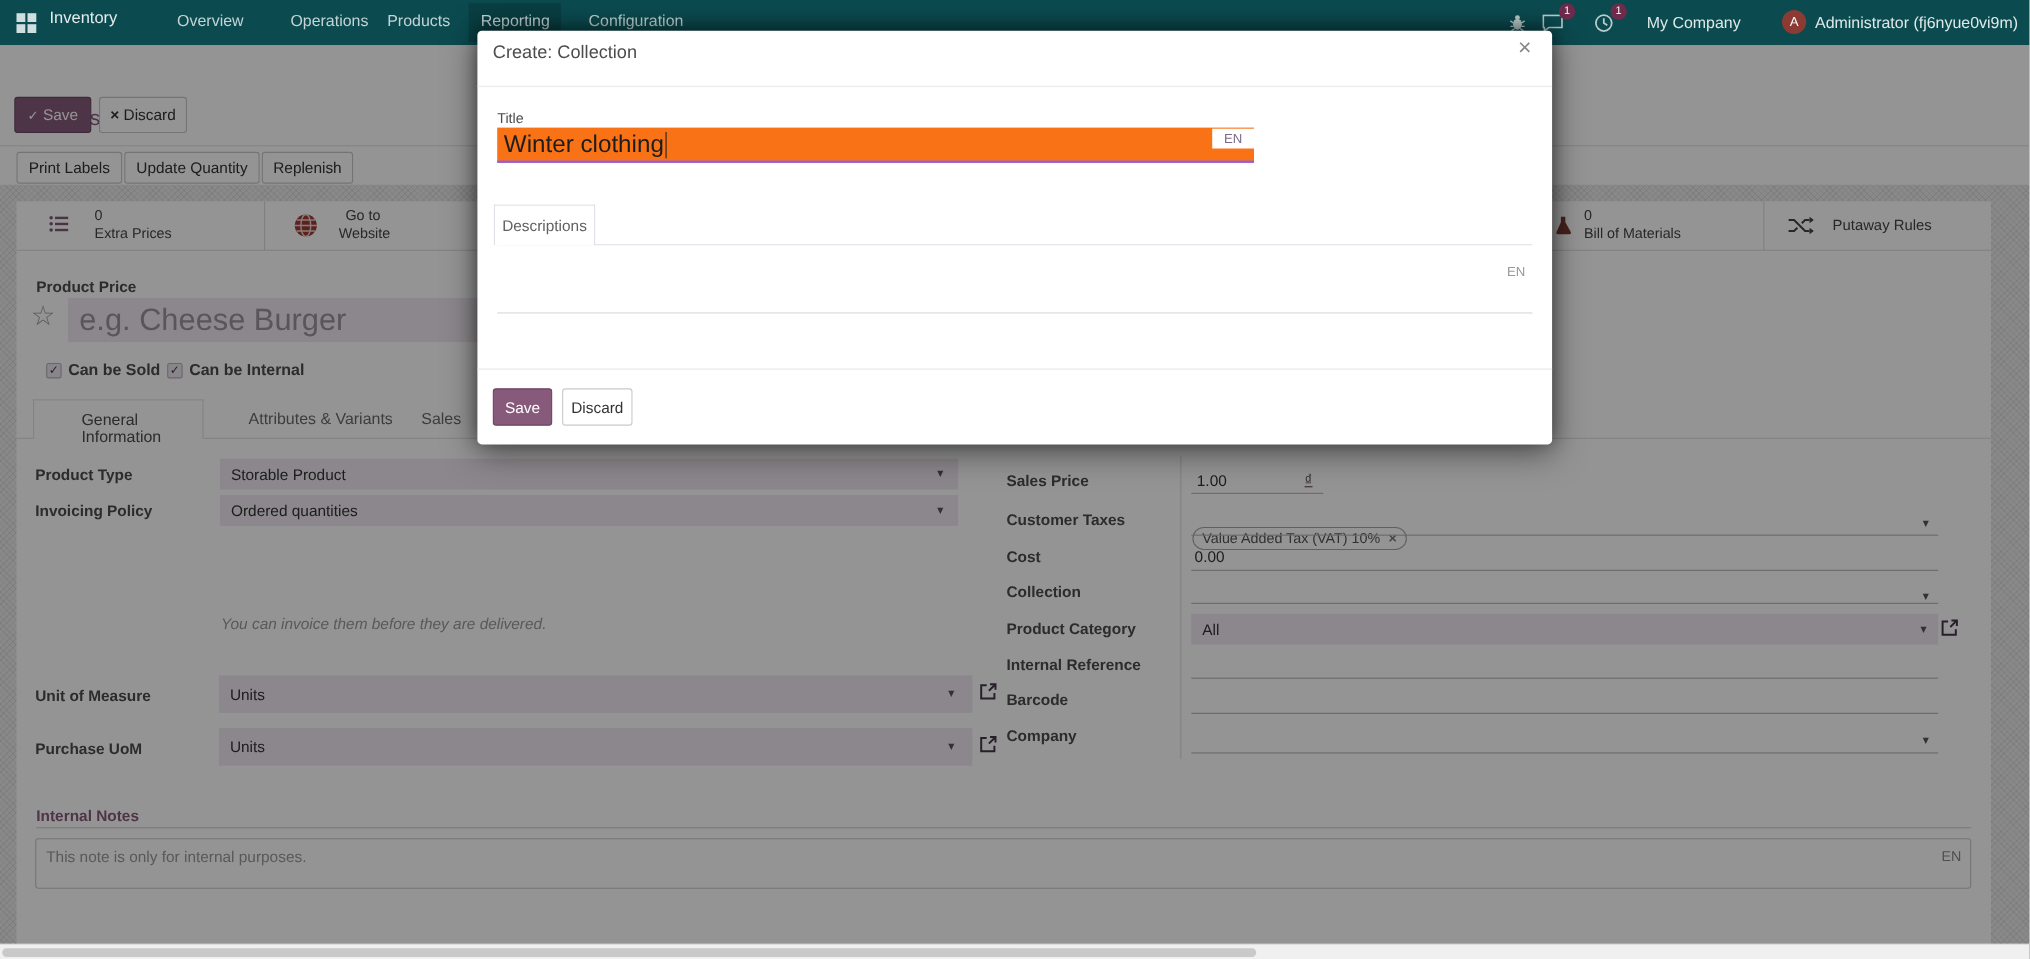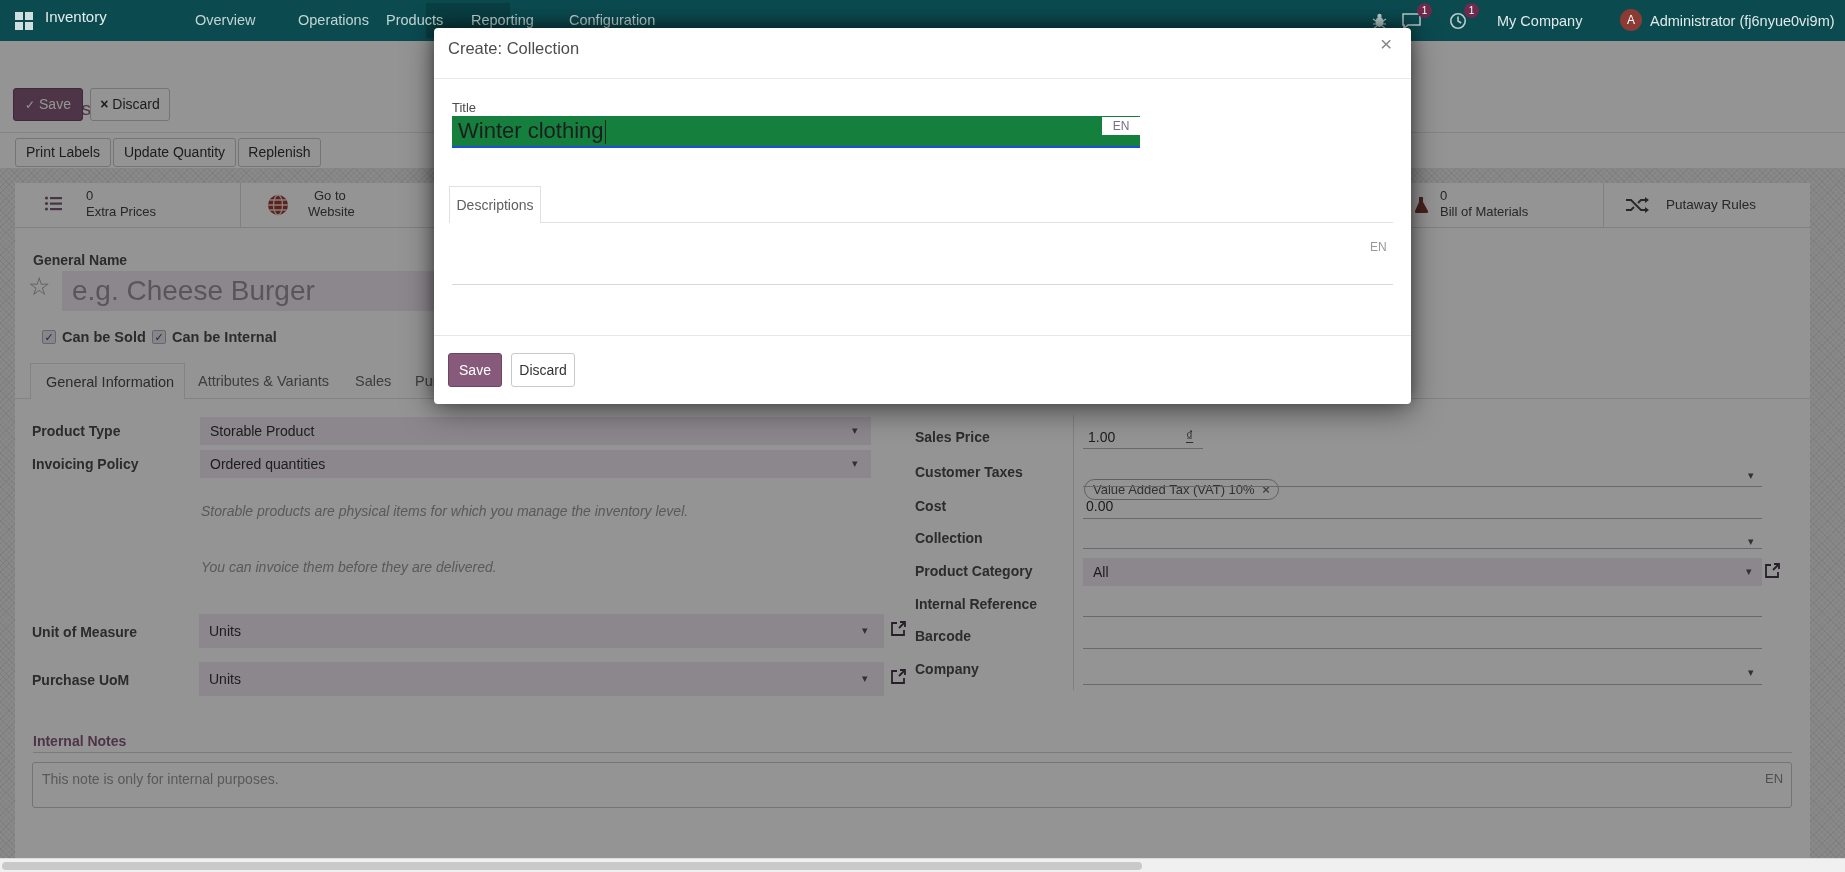--- a/index.html
+++ b/index.html
@@ -5,21 +5,21 @@
   * { margin:0; padding:0; box-sizing:border-box; }
   html,body { width:1845px; height:872px; overflow:hidden; }
   body { font-family:"Liberation Sans", sans-serif; position:relative; background:#fff; }
   .abs { position:absolute; }
 
   
   .nav { position:absolute; left:0; top:0; width:1845px; height:41px; background:#0b4a4f; z-index:40; }
   .apps-grid { position:absolute; left:15px; top:12px; width:18px; height:18px; display:grid; grid-template-columns:8px 8px; grid-template-rows:8px 8px; gap:2px; }
   .apps-grid div { background:#cfdede; }
   .app-name { position:absolute; left:45px; top:8px; font-size:15px; color:#e4ecec; }
-  .nav-item { position:absolute; top:12px; font-size:14.5px; color:#c2d4d4; cursor:pointer;margin-left:34px; }
+  .nav-item { position:absolute; top:12px; font-size:14.5px; color:#c2d4d4; cursor:pointer; }
   .nav-hl { position:absolute; left:426px; top:3px; width:84px; height:35px; background:rgba(0,0,0,0.16); }
   .nav-right-text { position:absolute; top:13px; font-size:14.5px; color:#dfe9e9; }
   .badge { position:absolute; width:15px; height:15px; border-radius:50%; background:#6e2b4b; color:#fff; font-size:10px; text-align:center; line-height:15px; }
   .avatar { position:absolute; left:1620px; top:9px; width:22px; height:22px; border-radius:50%; background:#8c3b34; color:#fff; font-size:12px; text-align:center; line-height:22px; }
 
   
   .cpanel { position:absolute; left:0; top:41px; width:1845px; height:127px; background:#fff; }
   .bc { position:absolute; left:16px; top:57px; font-size:19px; }
   .bc .lnk { color:#875A7B; cursor:pointer; }
   .bc .sep { color:#999; padding:0 6px; }
@@ -35,36 +35,36 @@
                       repeating-linear-gradient(-45deg, rgba(0,0,0,0.05) 0 1px, transparent 1px 4px); }
   .sheet { position:absolute; left:15px; top:183px; width:1795px; height:675px; background:#fff; }
   .stat-row { position:absolute; left:0; top:0; width:1795px; height:45px; border-bottom:1px solid #ddd; }
   .stat-txt { position:absolute; font-size:13px; color:#444; }
   .flabel { position:absolute; font-size:14px; font-weight:bold; color:#4c4c4c; }
   .fvalue { position:absolute; font-size:14px; color:#333; }
   .sel { position:absolute; background:#efe8f2; cursor:pointer; }
   .caret { position:absolute; font-size:11px; color:#555; }
   .funder { position:absolute; height:1px; background:#b9b2bd; }
   .note-i { position:absolute; font-size:14px; font-style:italic; color:#9a9a9a; }
-  .tab-txt { position:absolute; font-size:14.5px; color:#6a6a6a; cursor:pointer; }
+  .tab-txt { position:absolute; font-size:14.5px; color:#6a6a6a; cursor:pointer;margin-left:28px; }
   .pill { position:absolute; border:1px solid #a9a3ad; border-radius:11px; font-size:13px; color:#555; padding:2px 8px; }
   .cb { position:absolute; width:14px; height:14px; background:#ece7ef; border:1px solid #b5aebb; border-radius:2px; font-size:11px; line-height:13px; text-align:center; color:#46364a; cursor:pointer; }
 
   
   .overlay { position:absolute; left:0; top:41px; width:1845px; height:831px; background:rgba(0,0,0,0.42); z-index:50; }
   .hscroll { position:absolute; left:0; top:858px; width:1845px; height:14px; background:#f0f0f0; border-top:1px solid #dcdcdc; z-index:60; }
   .hthumb { position:absolute; left:2px; top:3px; width:1140px; height:8px; background:#c9c9c9; border-radius:4px; }
 
   
   .modal { position:absolute; left:434px; top:28px; width:977px; height:376px; background:#fff; border-radius:4px;
            box-shadow:0 6px 30px rgba(0,0,0,0.5), 0 -4px 14px rgba(0,0,0,0.35); z-index:100; }
   .m-title { position:absolute; left:14px; top:11px; font-size:16.5px; font-weight:normal; color:#4c4c4c; }
   .m-close { position:absolute; left:946px; top:4px; font-size:21px; color:#878787; cursor:pointer; }
   .m-hborder { position:absolute; left:0; top:50px; width:977px; height:1px; background:#e9e9e9; }
-  .m-input { position:absolute; left:18px; top:88px; width:688px; height:32px; background:#15803d; border-bottom:2px solid #1d4ed8; }
+  .m-input { position:absolute; left:18px; top:88px; width:688px; height:32px; background:#f97316; border-bottom:2px solid #8b5cf6; }
   .m-input-txt { position:absolute; left:6px; top:2px; font-size:22px; color:#1d1d1d; white-space:nowrap; }
   .m-caret-line { display:inline-block; width:1px; height:24px; background:#222; vertical-align:middle; margin-left:1px; }
   .en-badge { position:absolute; background:#fff; font-size:12px; color:#7b6b86; text-align:center; cursor:pointer; }
   .m-tab { position:absolute; left:15px; top:158px; width:92px; height:37px; background:#fff; border:1px solid #dee2e6; border-bottom:none; z-index:2; font-size:14px; color:#5f5f5f; text-align:center; line-height:36px; cursor:pointer; }
   .m-tabline { position:absolute; left:18px; top:194px; width:941px; height:1px; background:#dee2e6; }
   .m-contline { position:absolute; left:18px; top:256px; width:941px; height:1px; background:#d7d7d7; }
   .m-fborder { position:absolute; left:0; top:307px; width:977px; height:1px; background:#e7e7e7; }
 
   svg { display:block; }
 </style>
@@ -163,21 +163,21 @@
     <div class="vline" style="left:1588px;top:0;height:45px"></div>
     <div class="abs" style="left:1610px;top:14px">
       <svg width="24" height="16" viewBox="0 0 24 16">
           <path d="M1 3h5l10 10h4M1 13h5l3-3M13 6l3-3h4" stroke="#444" stroke-width="1.8" fill="none"></path>
           <path d="M20 0l4 3-4 3zM20 10l4 3-4 3z" fill="#444"></path>
         </svg>
     </div>
     <div class="stat-txt" style="left:1651px;top:14px;font-size:13.5px">Putaway Rules</div>
   </div>
 
-  <div class="flabel" style="left:18px;top:69px">General Name</div>
+  <div class="flabel" style="left:18px;top:69px">Product Price</div>
   <div class="abs" style="left:13px;top:89px;font-size:25px;color:#999">☆</div>
   <div class="sel" style="left:47px;top:88px;width:1040px;height:40px">
     <span class="abs" style="left:10px;top:4px;font-size:28px;color:#9a93a1;white-space:nowrap">e.g. Cheese Burger</span>
   </div>
   <div class="cb" style="left:27px;top:147px">✓</div>
   <div class="flabel" style="left:47px;top:146px;font-size:14.5px">Can be Sold</div>
   <div class="cb" style="left:137px;top:147px">✓</div>
   <div class="flabel" style="left:157px;top:146px;font-size:14.5px">Can be Internal</div>
 
   <div class="hline" style="left:0;top:215px;width:1795px;background:#dee2e6"></div>
@@ -191,21 +191,20 @@
   <div class="flabel" style="left:17px;top:240px">Product Type</div>
   <div class="sel" style="left:185px;top:234px;width:671px;height:28px">
     <span class="fvalue" style="left:10px;top:6px">Storable Product</span>
     <span class="caret" style="left:652px;top:7px">▾</span>
   </div>
   <div class="flabel" style="left:17px;top:273px">Invoicing Policy</div>
   <div class="sel" style="left:185px;top:267px;width:671px;height:28px">
     <span class="fvalue" style="left:10px;top:6px">Ordered quantities</span>
     <span class="caret" style="left:652px;top:7px">▾</span>
   </div>
-  <div class="note-i" style="left:186px;top:320px">Storable products are physical items for which you manage the inventory level.</div>
   <div class="note-i" style="left:186px;top:376px">You can invoice them before they are delivered.</div>
 
   <div class="flabel" style="left:17px;top:441px">Unit of Measure</div>
   <div class="sel" style="left:184px;top:431px;width:685px;height:34px">
     <span class="fvalue" style="left:10px;top:9px">Units</span>
     <span class="caret" style="left:663px;top:10px">▾</span>
   </div>
   <div class="abs" style="left:875px;top:437px">
     <svg width="17" height="17" viewBox="0 0 17 17">
         <path d="M7 3H2v12h12v-5" fill="none" stroke="#46364a" stroke-width="1.8"></path>

